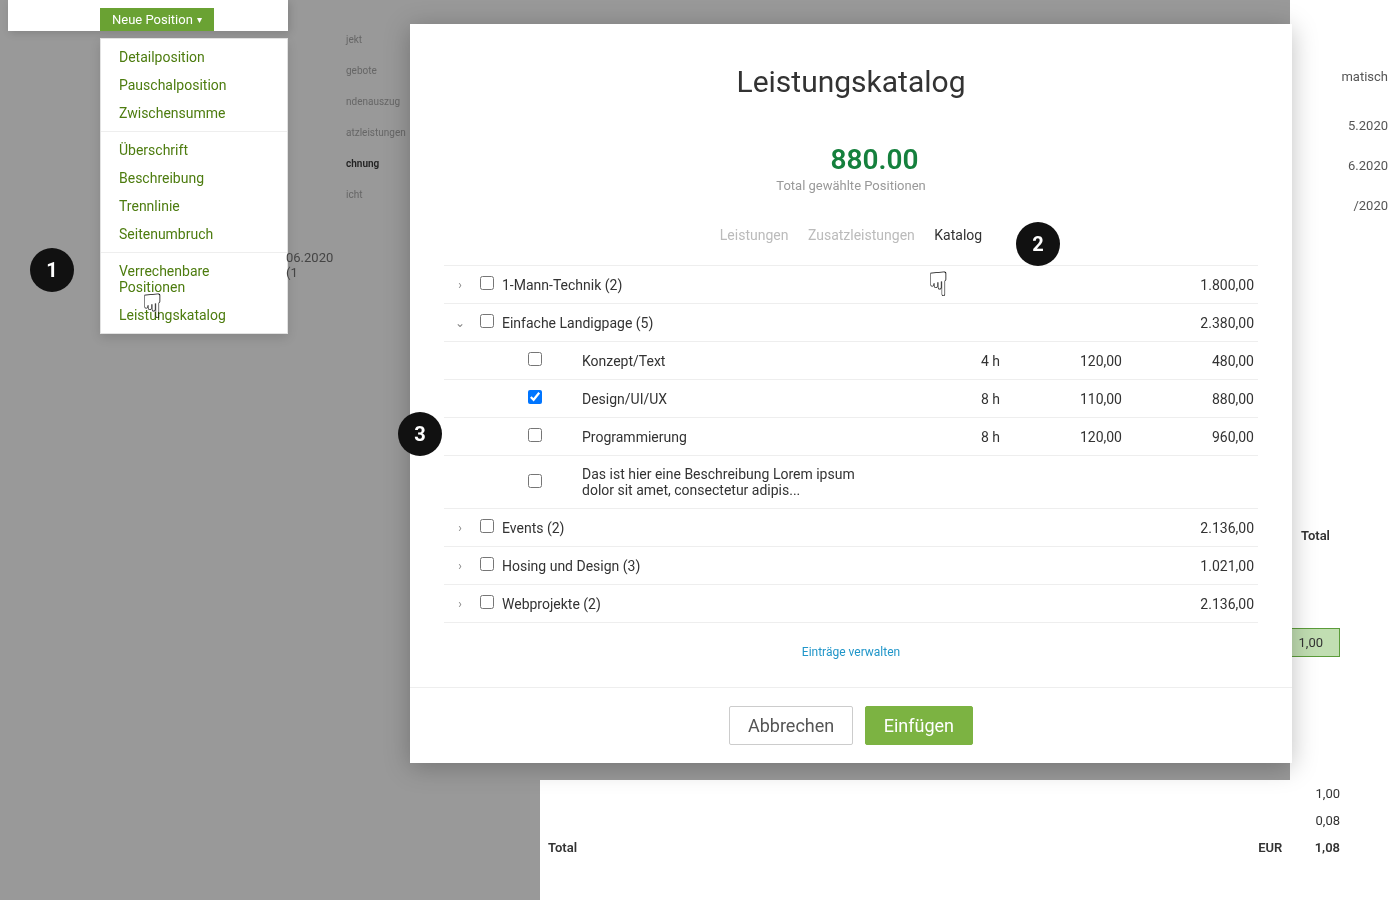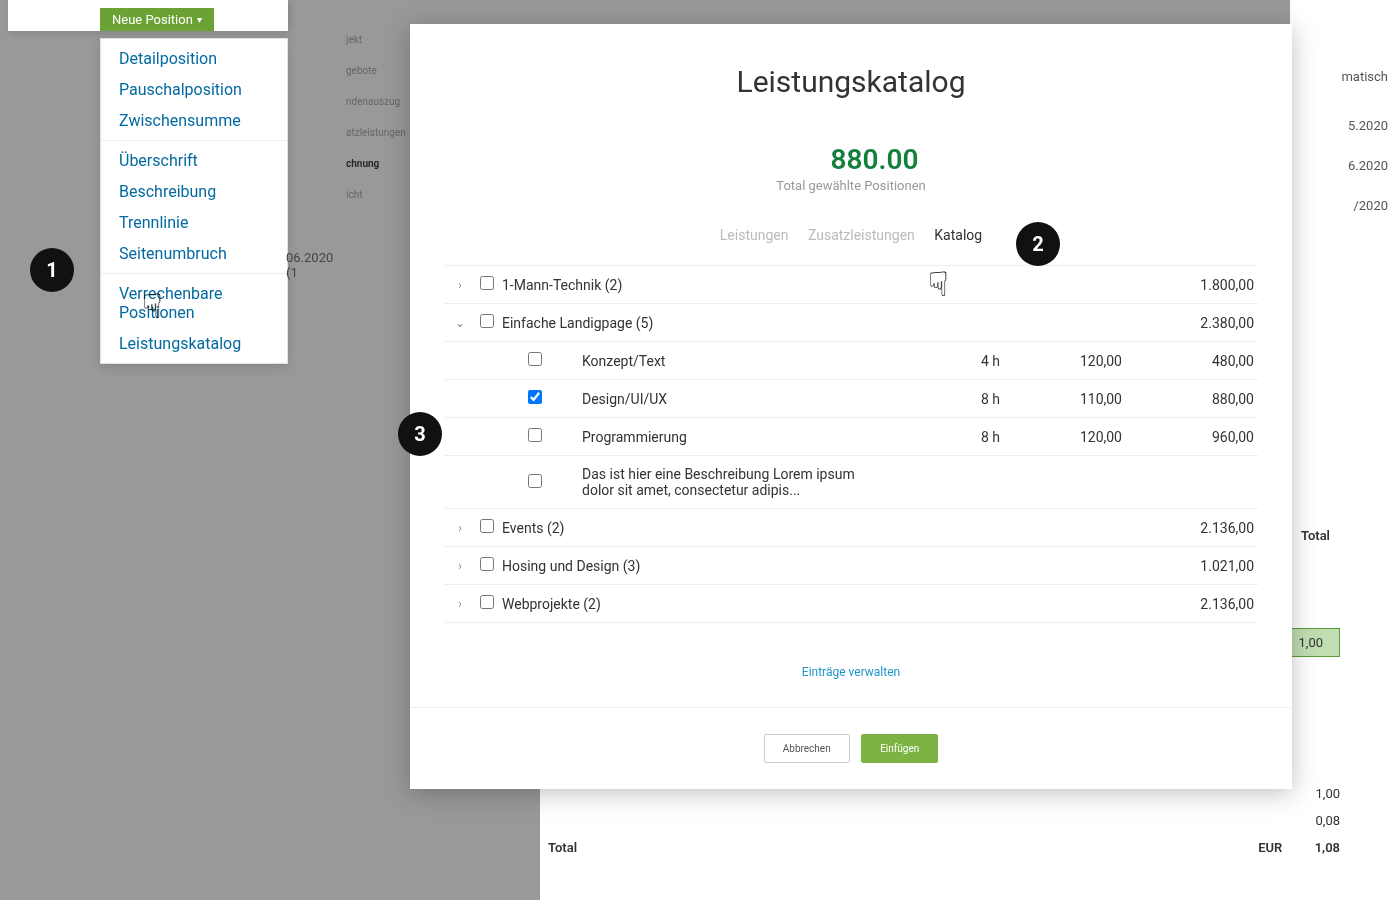--- a/index.html
+++ b/index.html
@@ -79,22 +79,22 @@
     left: 92px;
     top: 38px;
     width: 188px;
     background: #fff;
     border: 1px solid #e2e2e2;
     box-shadow: 0 4px 10px rgba(0,0,0,0.12);
     padding: 4px 0;
   }
   .dd-menu .item {
     padding: 6px 18px;
-    font-size: 16px;
-    color: #0369a1;
+    font-size: 14px;
+    color: #4d7c0f;
     cursor: pointer;
   }
   .dd-menu .sep { height:1px; background:#eee; margin:4px 0;}
   .bg-tabs {
     position:absolute;
     left: 338px;
     top: 24px;
     font-size:10px;
     color:#666;
     line-height: 31px;
@@ -190,41 +190,41 @@
   .catalog .qty-col { width: 80px; text-align:right;}
   .catalog .rate-col { width: 90px; text-align:right;}
   .catalog .total-col { width: 100px; text-align:right;}
   .catalog .child .chev-col { width:24px;}
   .catalog .child { padding-left: 0; gap: 32px;}
   .catalog .child .label-col { padding-left: 0px;}
   .catalog .child .chk-col { margin-left: 20px;}
 
   .manage-link {
     text-align:center;
-    margin: 40px 0 28px;
+    margin: 20px 0 28px;
   }
   .manage-link a {
     color:#2196c9;
     font-size:12px;
     text-decoration:none;
     cursor:pointer;
   }
 
   .modal-footer {
     border-top:1px solid #eee;
     padding: 18px;
     text-align:center;
   }
   .btn {
     display:inline-block;
     padding: 8px 18px;
-    font-size:10px;
+    font-size:18px;
     border-radius:2px;
     cursor:pointer;
-    margin: 8px 4px;
+    margin: 0 4px;
   }
   .btn-secondary {
     background:#fff;
     border:1px solid #ccc;
     color:#555;
   }
   .btn-primary {
     background:#7cb342;
     color:#fff;
     border:1px solid #7cb342;

